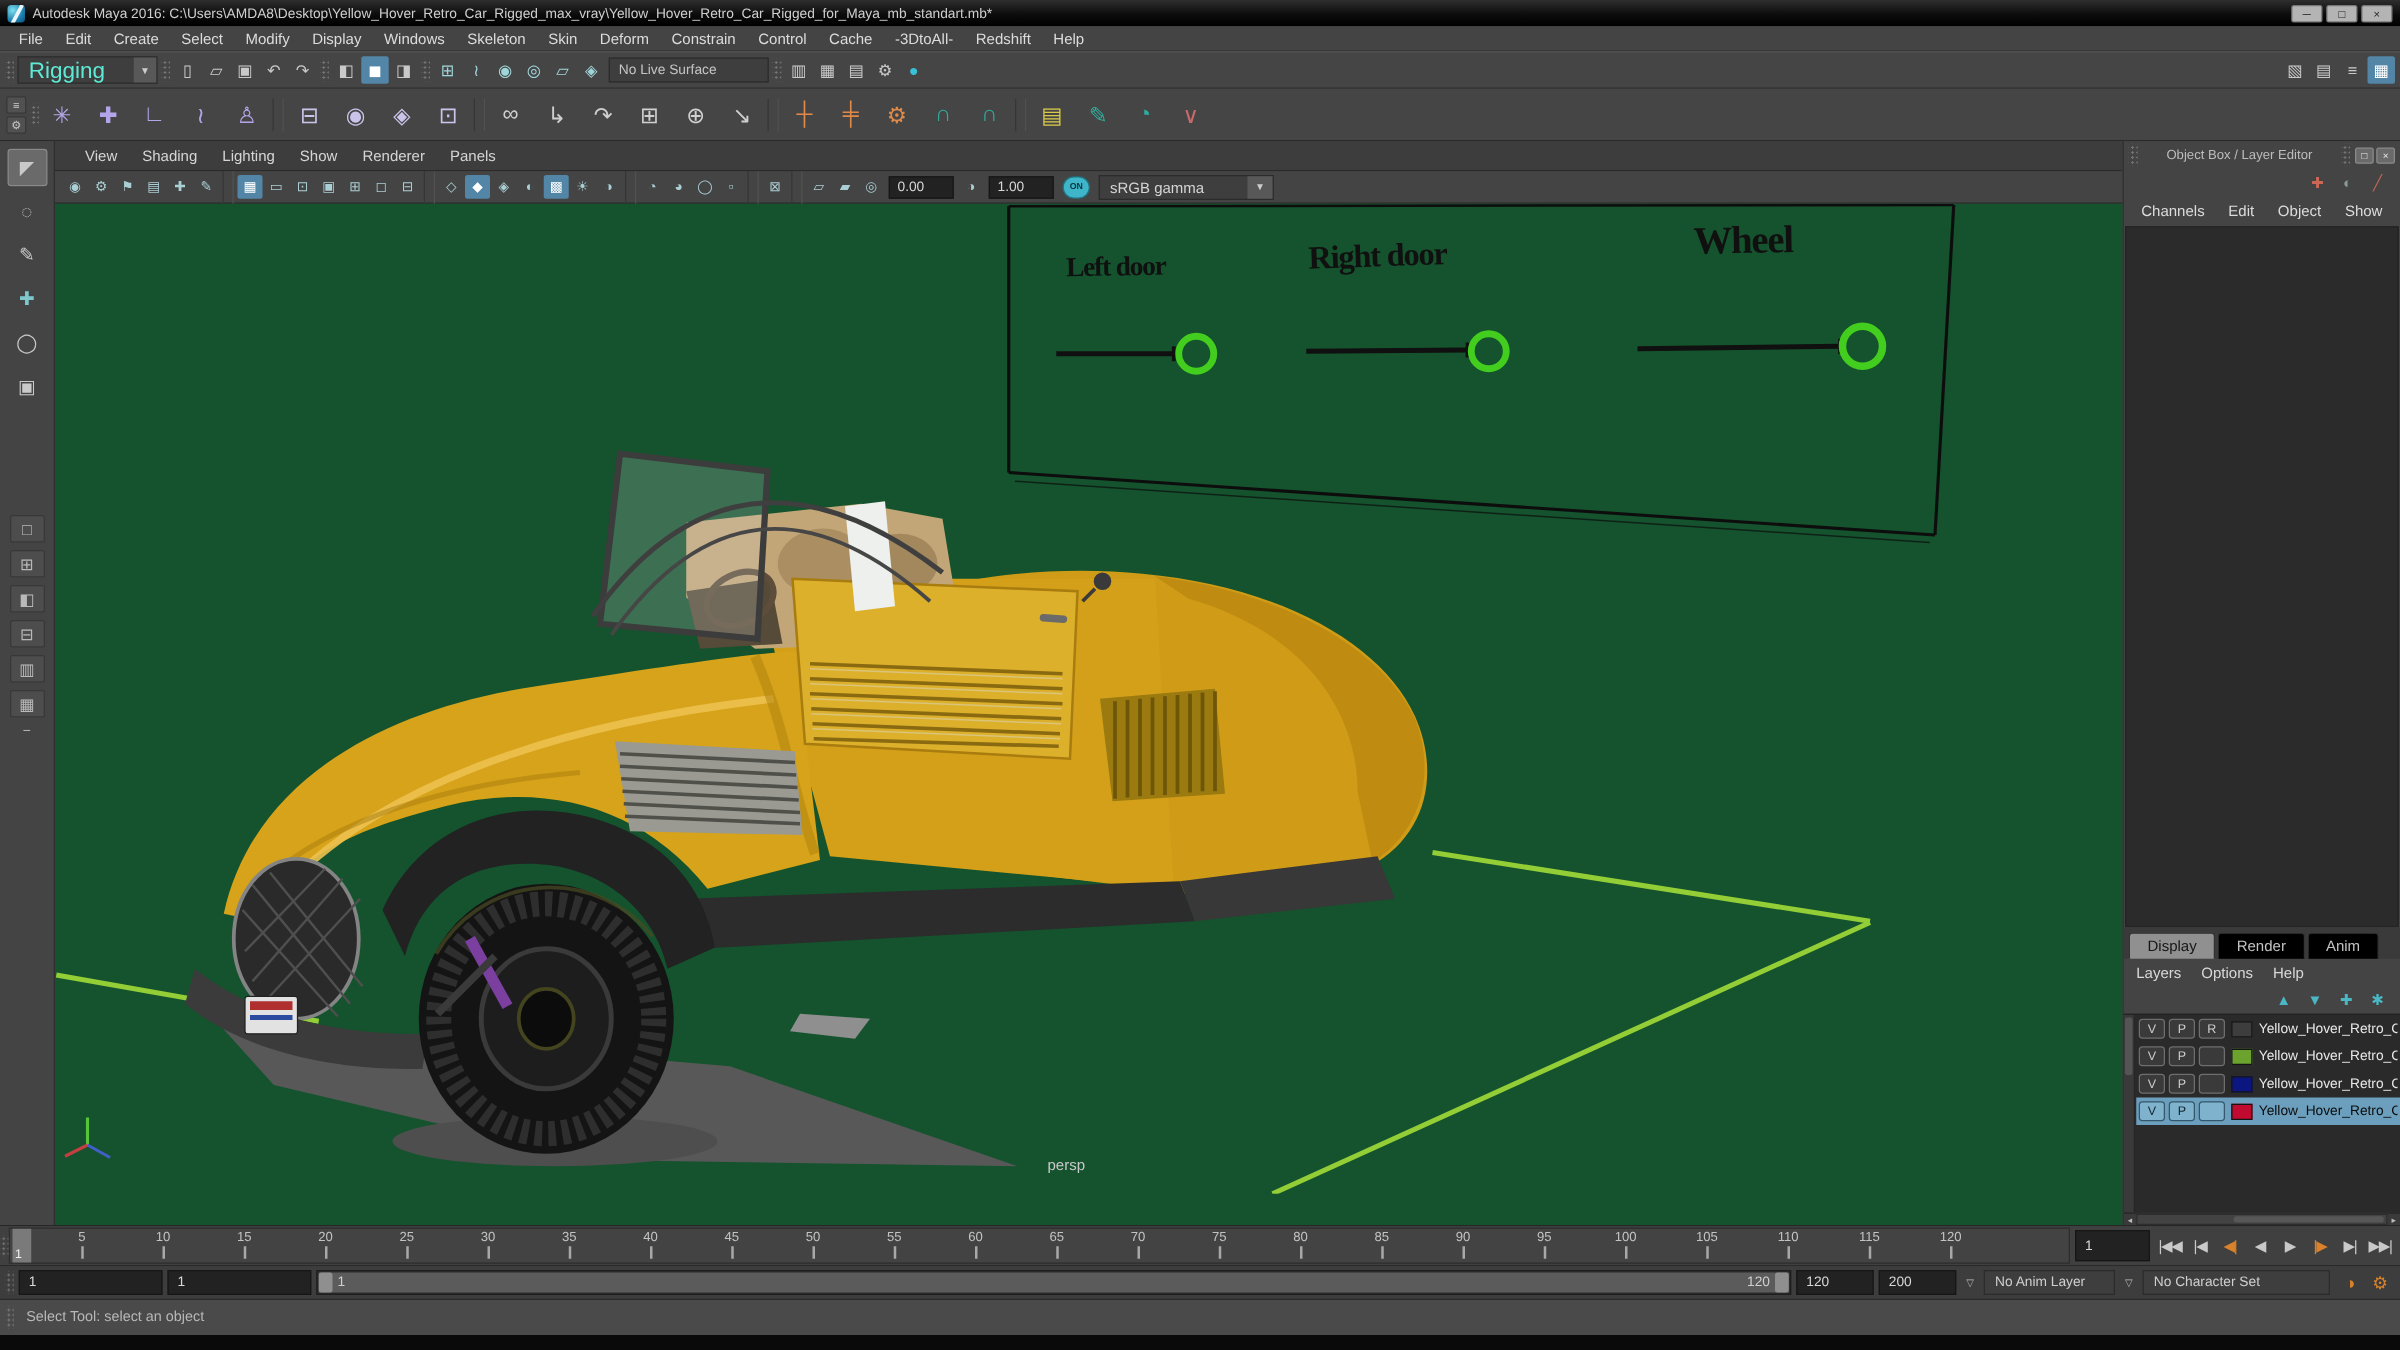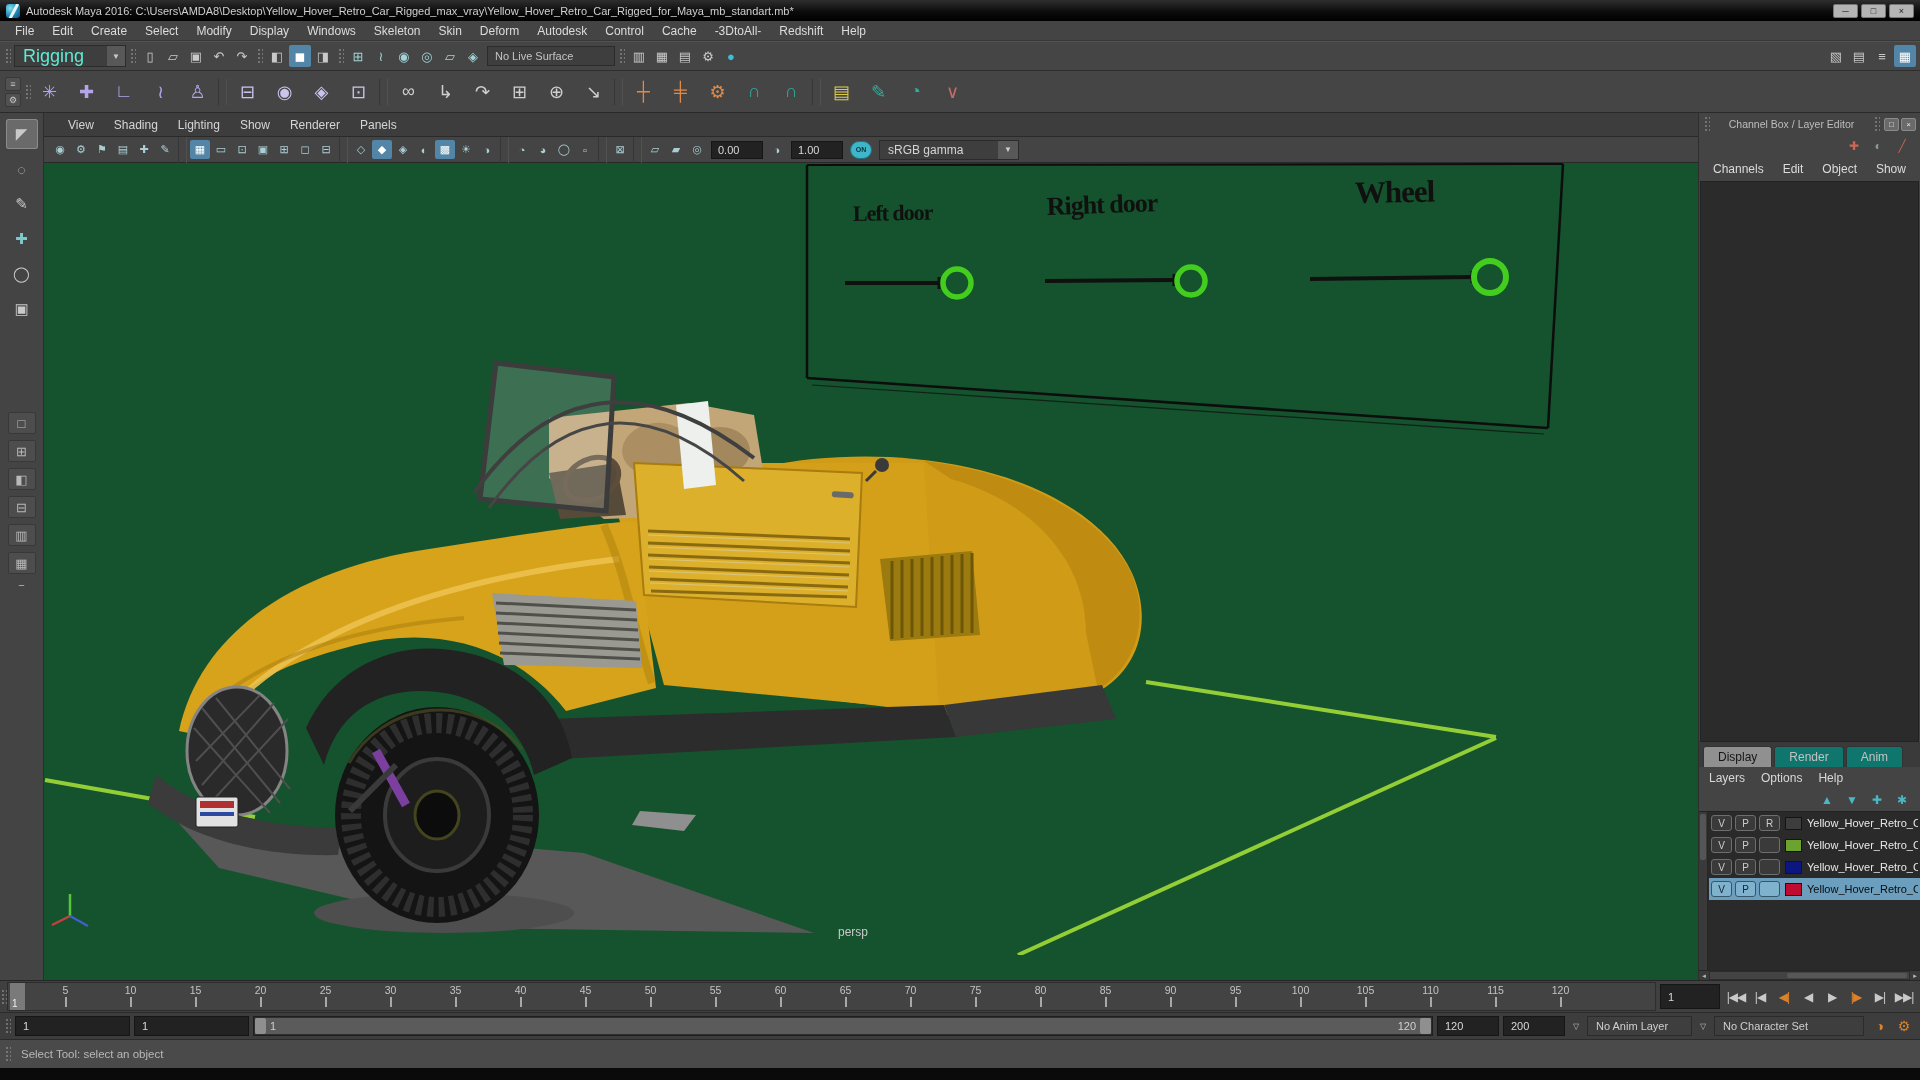--- a/index.html
+++ b/index.html
@@ -67,21 +67,21 @@
   .cbheader{height:22px;display:flex;align-items:center;gap:4px;padding:0 4px}
   .cbtitle{flex:1;text-align:center;font-size:10.5px;color:#bdbdbd;white-space:nowrap}
   .cbbtn{width:15px;height:13px;background:#6a6a6a;border:1px solid #8a8a8a;border-radius:2px;color:#e8e8e8;font-size:8px;display:flex;align-items:center;justify-content:center}
   .cbtools{height:22px;display:flex;justify-content:flex-end;align-items:center;gap:8px;padding:0 10px}
   .cbtools .ic{min-width:16px;height:16px;font-size:12px}
   .cbmenus{height:24px;display:flex;align-items:center;justify-content:space-between;padding:0 14px}
   .cbmenus .mitem{font-size:12px;color:#dcdcdc}
   .chanarea{flex:1;background:#2b2b2b;border:1px solid #232323;margin:0 1px}
   .layersec{height:238px;display:flex;flex-direction:column;background:#444}
   .ltabs{height:25px;background:#3a3a3a;display:flex;align-items:flex-end;padding:0 4px;gap:2px}
-  .tab{padding:3px 14px 3px;background:#0f766e;color:#c2c2c2;font-size:12px;border-radius:3px 3px 0 0;border:1px solid #333;border-bottom:none}
+  .tab{padding:3px 14px 3px;background:#000000;color:#c2c2c2;font-size:12px;border-radius:3px 3px 0 0;border:1px solid #333;border-bottom:none}
   .tab.active{background:#909090;color:#161616}
   .lmenus{height:22px;display:flex;align-items:center;gap:16px;padding:0 10px}
   .lmenus .mitem{font-size:12px;color:#d8d8d8}
   .lactions{height:22px;display:flex;justify-content:flex-end;align-items:center;gap:9px;padding:0 10px}
   .lactions .ic{min-width:16px;height:15px;font-size:12px}
   .layerlist{flex:1;background:#2a2a2a;border-top:1px solid #222;position:relative;padding-left:10px;overflow:hidden}
   .vscroll{position:absolute;left:0;top:0;bottom:10px;width:9px;background:#3a3a3a;border-right:1px solid #262626}
   .vscroll i{position:absolute;left:1px;right:1px;top:2px;height:46px;background:#555;border-radius:2px}
   .layer-row{height:22px;display:flex;align-items:center;gap:3px;padding:0 2px}
   .lbtn{width:21px;height:16px;border:1px solid #6e6e6e;border-radius:3px;background:#3a3a3a;color:#ccc;font-size:10px;display:flex;align-items:center;justify-content:center}
@@ -152,21 +152,21 @@
       <span class="mitem">File</span>
       <span class="mitem">Edit</span>
       <span class="mitem">Create</span>
       <span class="mitem">Select</span>
       <span class="mitem">Modify</span>
       <span class="mitem">Display</span>
       <span class="mitem">Windows</span>
       <span class="mitem">Skeleton</span>
       <span class="mitem">Skin</span>
       <span class="mitem">Deform</span>
-      <span class="mitem">Autodesk</span>
+      <span class="mitem">Constrain</span>
       <span class="mitem">Control</span>
       <span class="mitem">Cache</span>
       <span class="mitem">-3DtoAll-</span>
       <span class="mitem">Redshift</span>
       <span class="mitem">Help</span>
     </div>
 
   <div class="statusline">
     <span class="grip"></span>
     <span class="selbox">
@@ -616,21 +616,21 @@
             <line x1="26" y1="753" x2="44" y2="763" stroke="#4060c8"></line>
           </g>
         </svg>
         <div class="persplabel">persp</div>
       </div>
     </div>
 
     <div class="rightpanel">
       <div class="cbheader">
         <span class="grip"></span>
-        <span class="cbtitle">Channel Box / Layer Editor</span>
+        <span class="cbtitle">Object Box / Layer Editor</span>
         <span class="grip"></span>
         <span style="display:flex;gap:2px">
             <span class="cbbtn">□</span>
             <span class="cbbtn">×</span>
           </span>
       </div>
       <div class="cbtools">
           <span class="ic" style="color: rgb(204, 102, 85);">
             <span>✚</span>
           </span>

